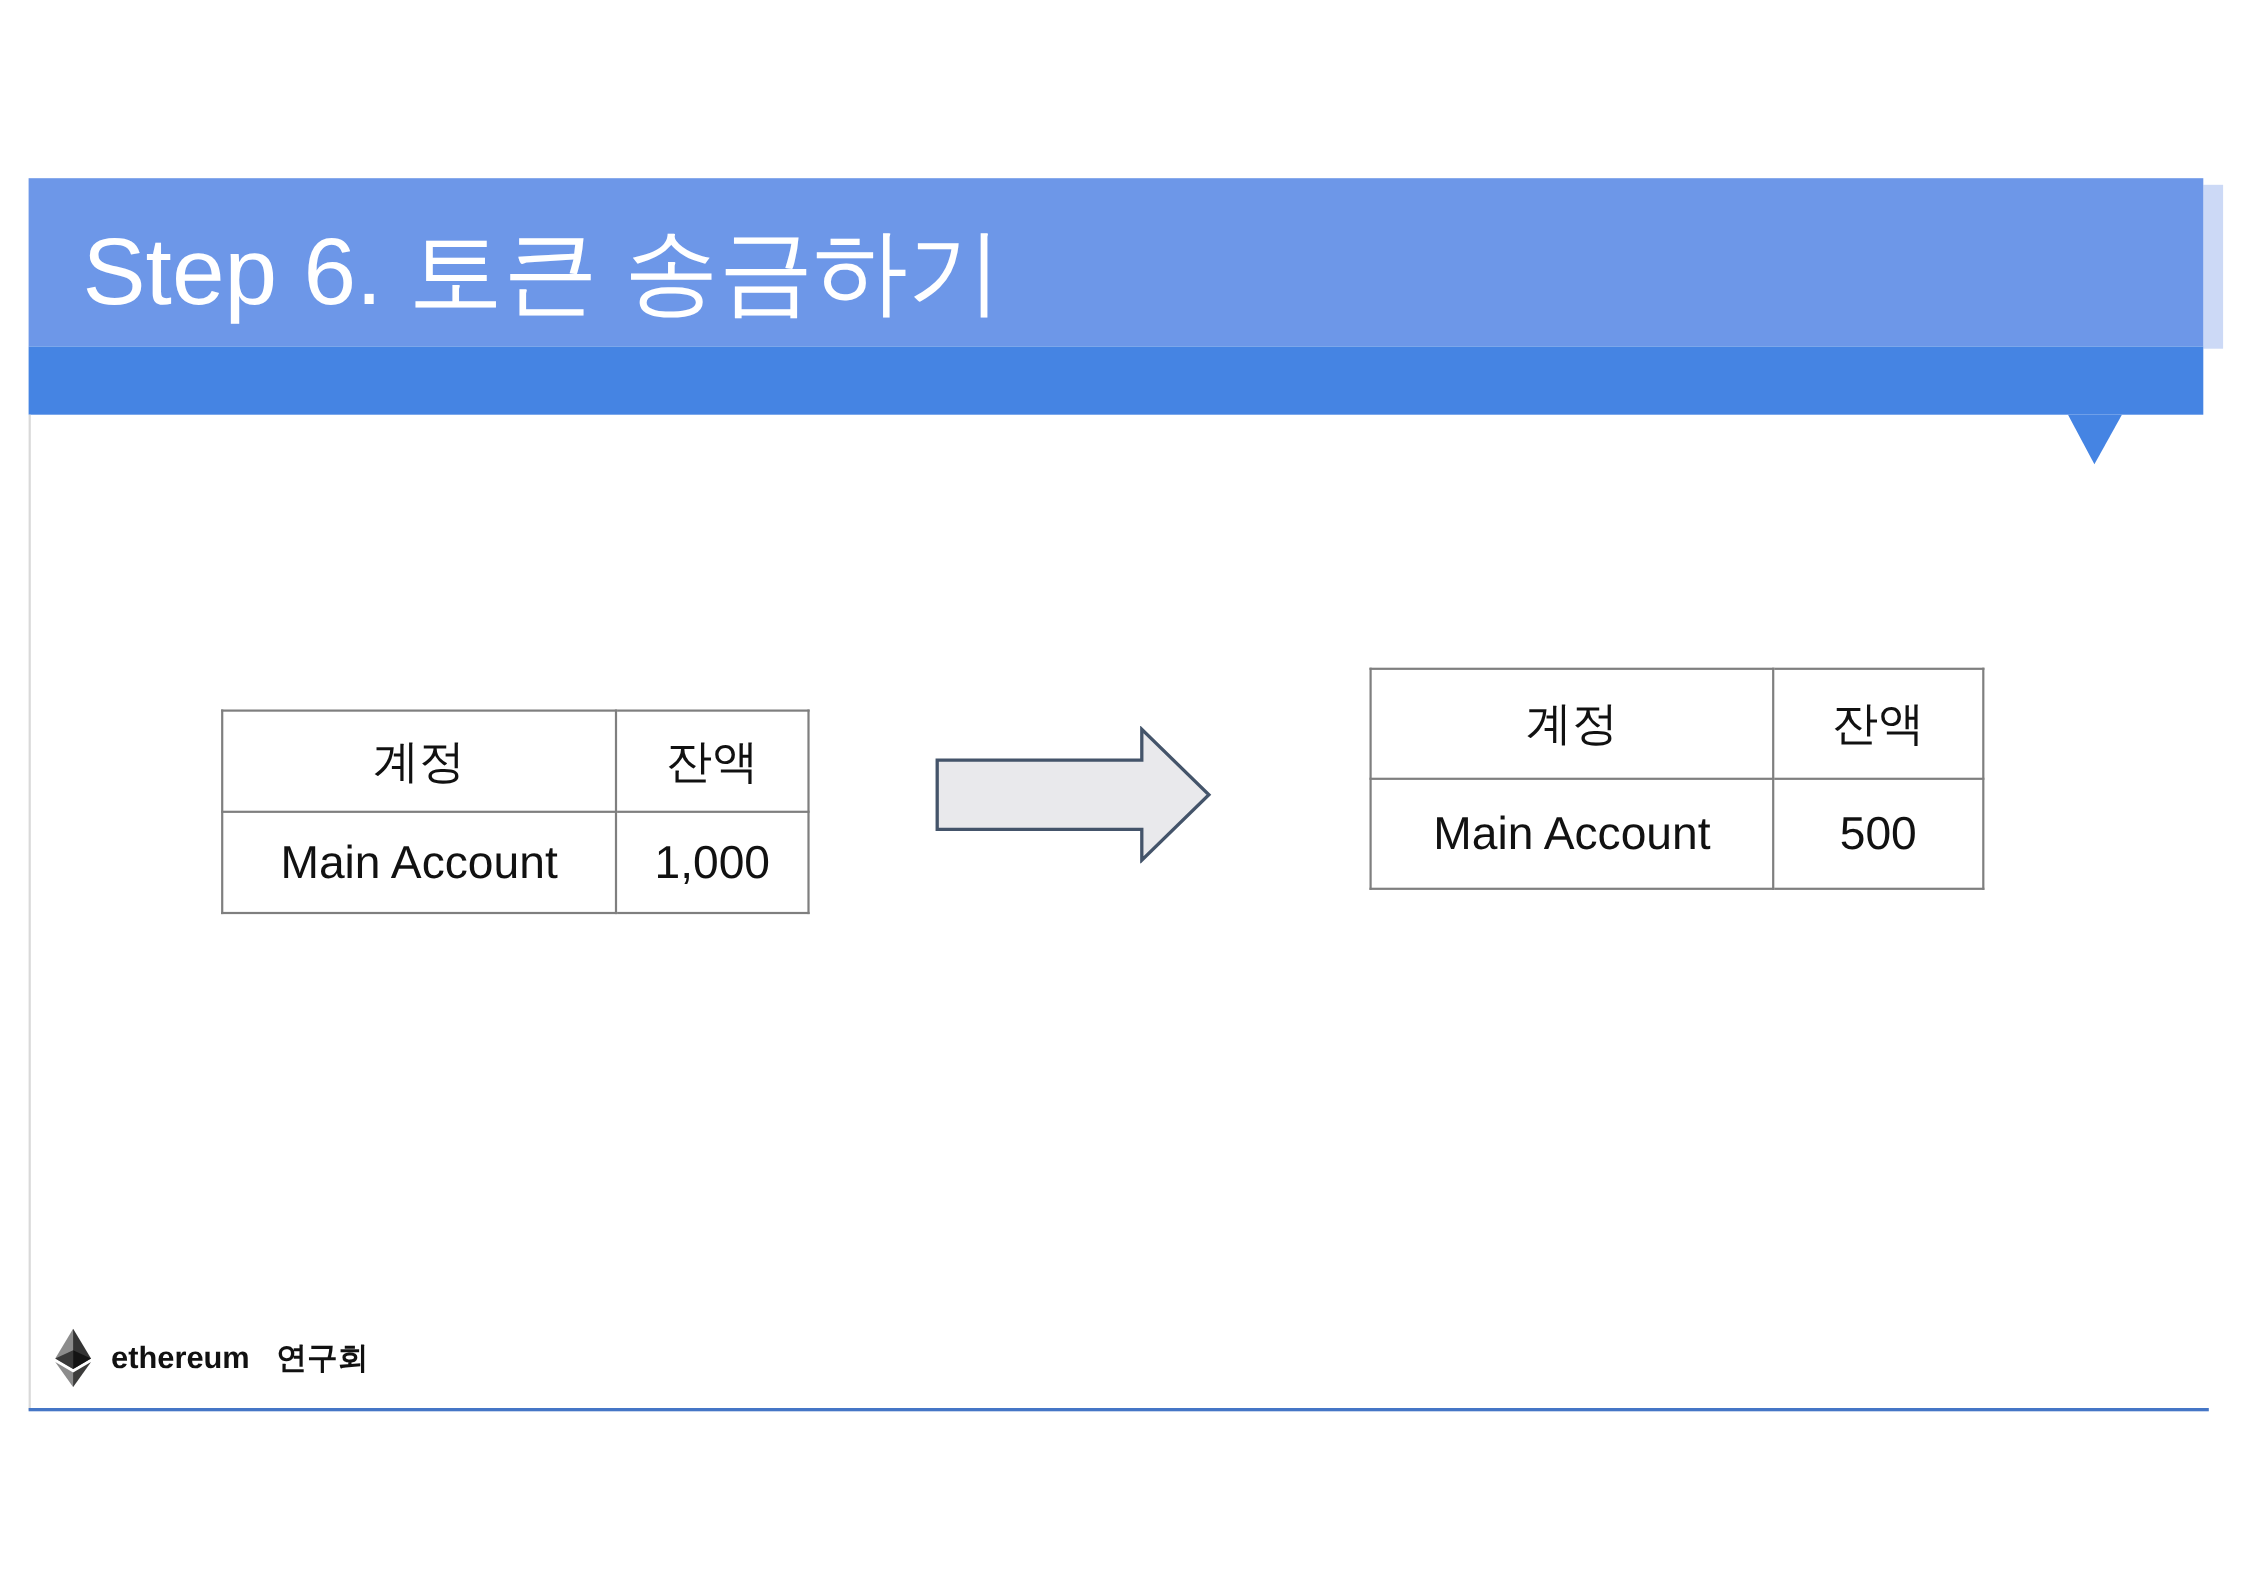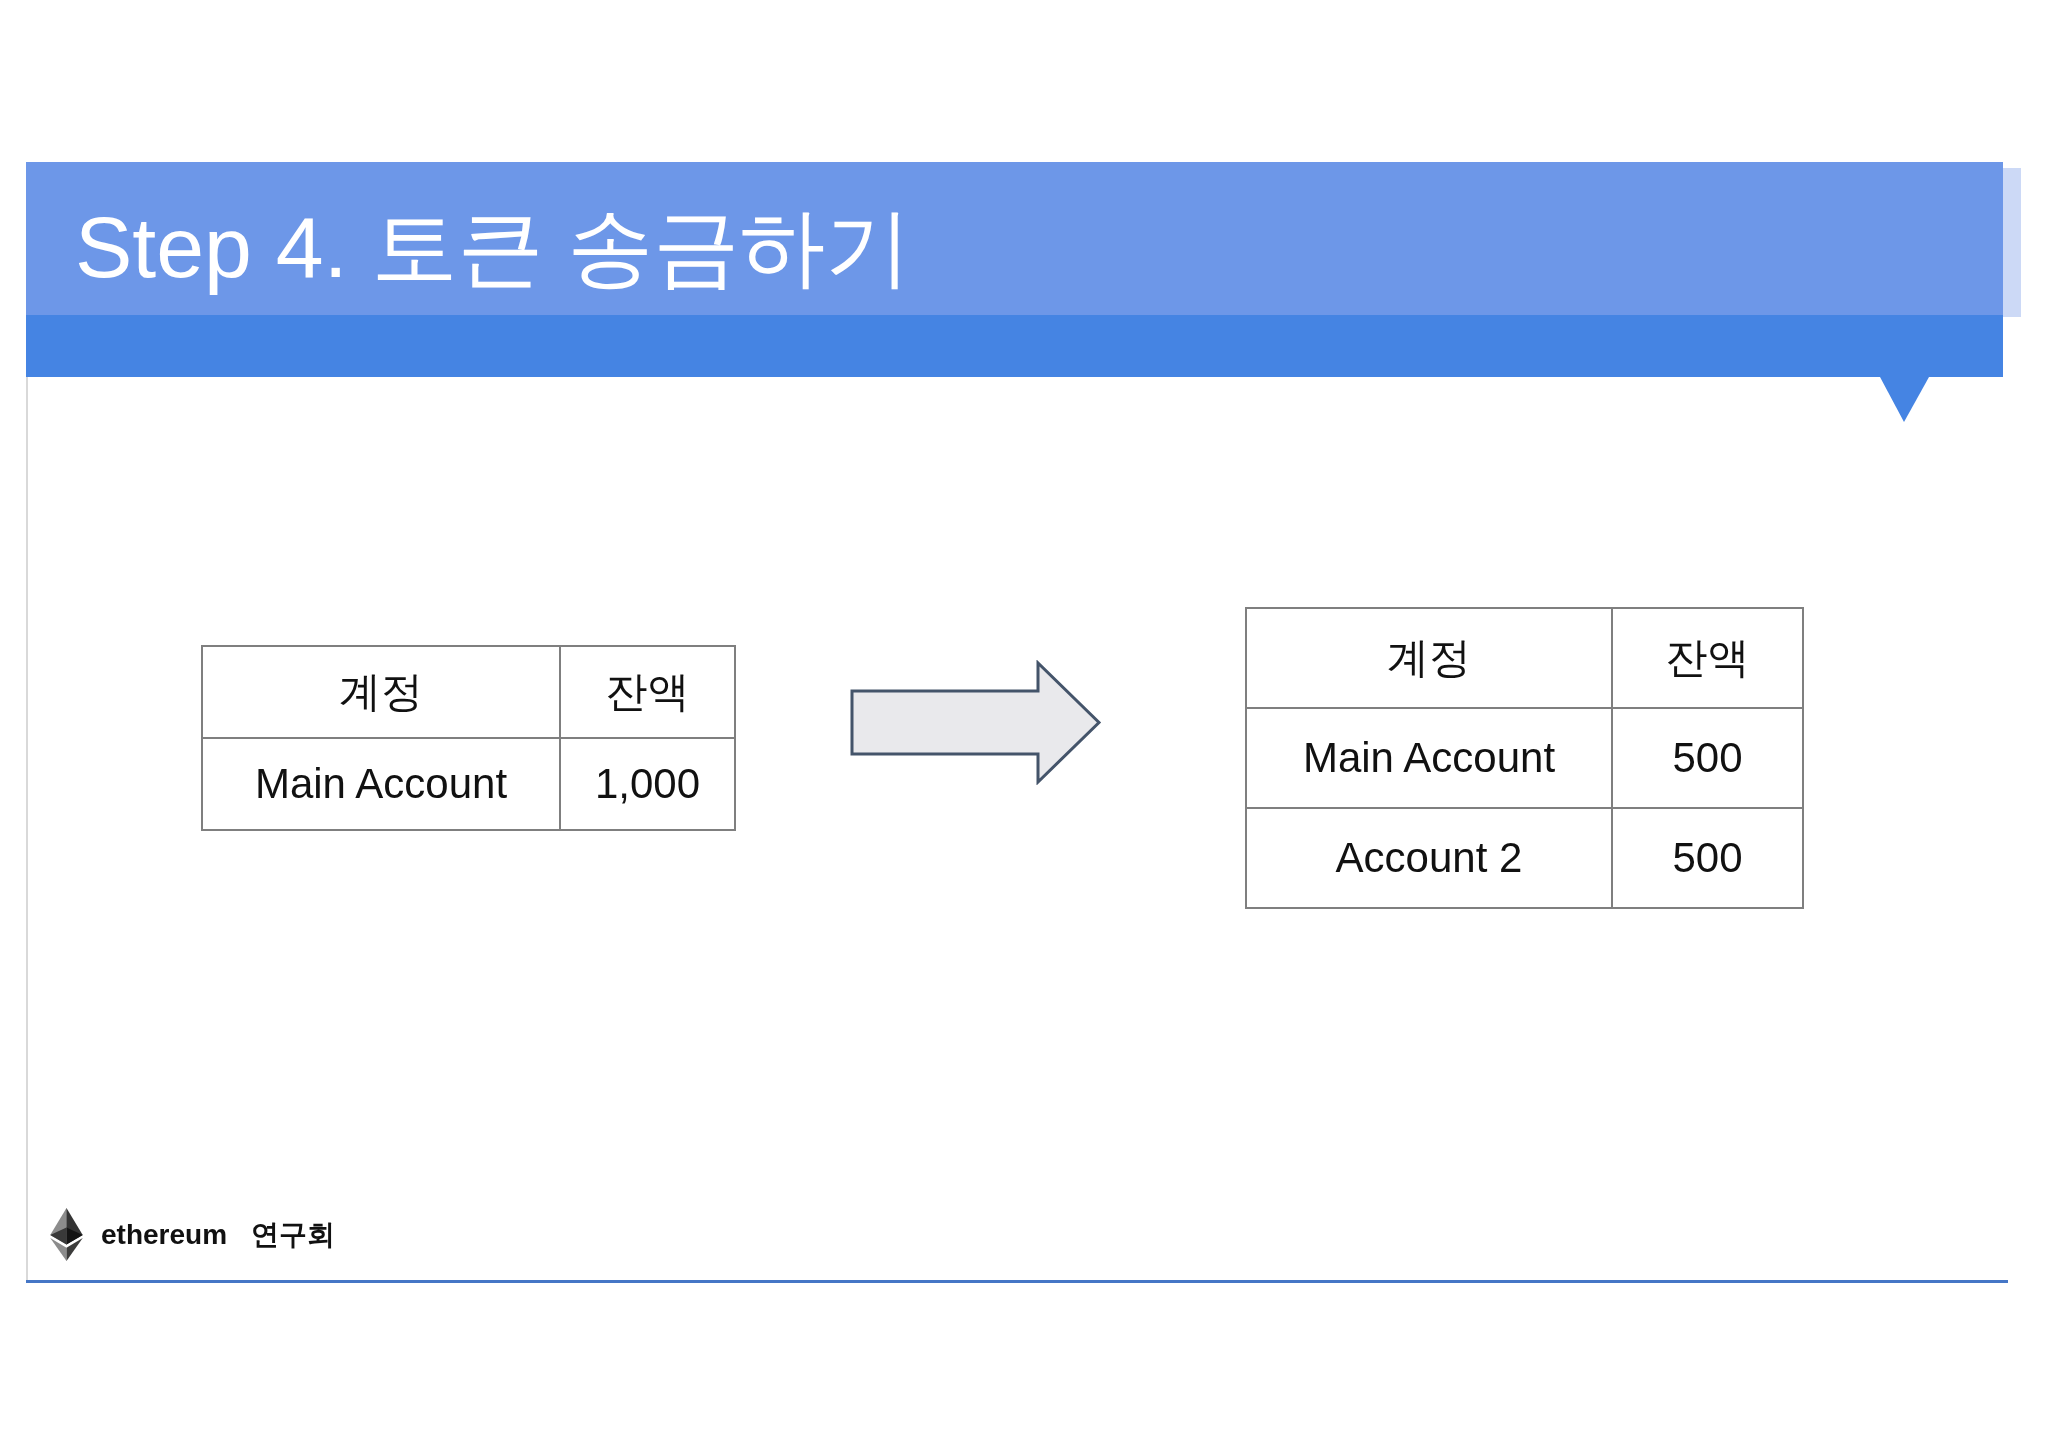--- a/index.html
+++ b/index.html
@@ -141,21 +141,21 @@
     background: #4576c6;
   }
 </style>
 </head>
 <body>
 
 <div class="slide">
 
   <div class="header-shadow"></div>
   <div class="header-box">
-    <div class="slide-title">Step 4. 토큰 송금하기</div>
+    <div class="slide-title">Step 6. 토큰 송금하기</div>
   </div>
   <div class="header-band"></div>
   <div class="pointer-down"></div>
 
   <div class="left-vline"></div>
 
   <table class="tbl tbl-before">
     <colgroup>
         <col style="width:358px">
         <col style="width:175px">
@@ -185,24 +185,20 @@
       </colgroup>
     <tbody>
         <tr>
       <th>계정</th>
       <th>잔액</th>
     </tr>
     <tr>
       <td>Main Account</td>
       <td>500</td>
     </tr>
-    <tr>
-      <td>Account 2</td>
-      <td>500</td>
-    </tr>
   </tbody>
     </table>
 
   <div class="footer-logo">
     <svg width="33" height="53" viewBox="0 0 256 417" xmlns="http://www.w3.org/2000/svg" preserveAspectRatio="xMidYMid">
       <polygon fill="#343434" points="127.9 0 125.2 9.5 125.2 285.2 127.9 287.9 255.8 212.3"></polygon>
       <polygon fill="#8C8C8C" points="127.9 0 0 212.3 127.9 287.9 127.9 154.2"></polygon>
       <polygon fill="#3C3C3B" points="127.9 312.2 126.4 314.1 126.4 412.3 127.9 416.9 255.9 236.6"></polygon>
       <polygon fill="#8C8C8C" points="127.9 416.9 127.9 312.2 0 236.6"></polygon>
       <polygon fill="#141414" points="127.9 287.9 255.8 212.3 127.9 154.2"></polygon>

